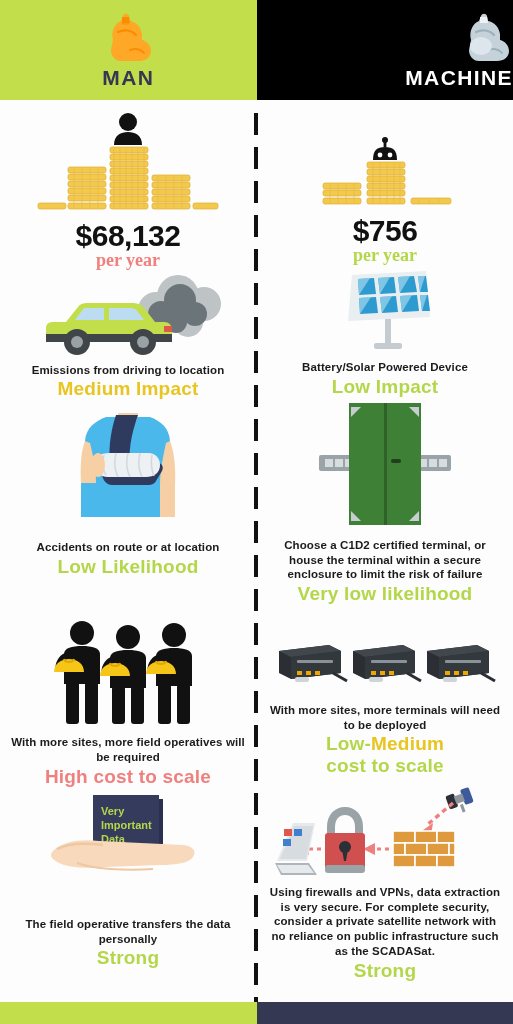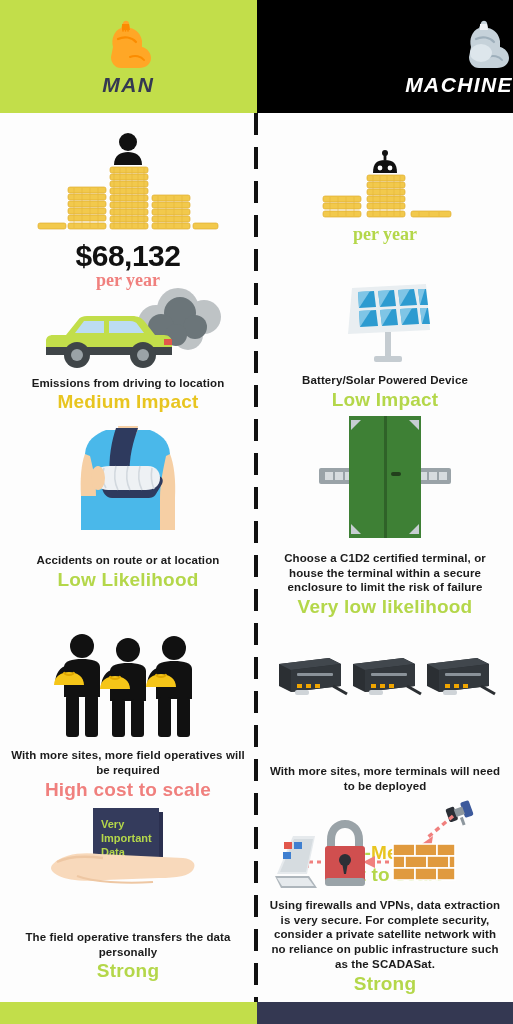--- a/index.html
+++ b/index.html
@@ -6,21 +6,21 @@
   html,body { width:513px; height:1024px; }
   body {
     font-family:"Liberation Sans", sans-serif;
     background:#fdfdfd;
     position:relative;
     overflow:hidden;
   }
   .page { position:relative; width:513px; height:1024px; background:#fdfdfd; }
 
   
-  .header { display:flex; width:513px; height:113px;font-style:italic; }
+  .header { display:flex; width:513px; height:100px; }
   .hdr-half { flex:1 1 50%; display:flex; flex-direction:column;
               align-items:center; justify-content:center; }
   .hdr-man { background:#c2de4a; }
   .hdr-machine { background:#000000;align-items:flex-end; }
   .hdr-icon { height:52px; display:flex; align-items:flex-end; justify-content:center; }
   .hdr-title { font-size:21px; font-weight:bold; letter-spacing:1.4px; margin-top:4px; }
   .t-dark { color:#343852; }
   .t-white { color:#ffffff; }
 
   
@@ -95,21 +95,21 @@
       </div>
       <div class="hdr-title t-white">MACHINE</div>
     </div>
   </div>
 
   <div class="divider"></div>
 
   <div class="body">
 
     <div class="row" style="height:172px;">
-      <div class="cell" style="padding-top:16px;">
+      <div class="cell" style="padding-top:9px;">
         <div class="art">
           <svg width="180" height="110" viewBox="0 0 180 110">
 
             <circle cx="90" cy="13" r="9" fill="#111"></circle>
             <path d="M76 36 C76 26 83 23 90 23 C97 23 104 26 104 36 Z" fill="#111"></path>
 
             <g fill="#f2c94c" stroke="#e0ae2f" stroke-width=".7">
               <g>
                 <rect x="72" y="38" width="38" height="6" rx="2"></rect>
                 <rect x="72" y="45" width="38" height="6" rx="2"></rect>
@@ -197,20 +197,21 @@
               <line x1="35" y1="80" x2="35" y2="99"></line>
                 <line x1="43" y1="80" x2="43" y2="99"></line>
               <line x1="51" y1="80" x2="51" y2="99"></line>
                 <line x1="59" y1="80" x2="59" y2="99"></line>
               <line x1="124" y1="95" x2="124" y2="99"></line>
                 <line x1="134" y1="95" x2="134" y2="99"></line>
               <line x1="144" y1="95" x2="144" y2="99"></line>
             </g>
           </svg>
         </div>
+        <div class="money">$756</div>
         <div class="peryear v-green">per year</div>
       </div>
     </div>
 
     <div class="row" style="height:125px;">
       <div class="cell" style="justify-content:center;">
         <div class="art" style="height:88px;">
           <svg width="200" height="88" viewBox="0 0 200 88">
             <g fill="#8c9499" opacity=".55">
               <circle cx="150" cy="26" r="21"></circle>
@@ -363,21 +364,21 @@
               <path d="M109 37 C102 40 98 48 100 56 L110 54 C109 48 110 42 113 40 Z"></path>
             </g>
             <path d="M98 56 C98 48 105 43 113 43 C121 43 128 48 128 56 Z" fill="#f5c518"></path>
             <path d="M108 43 C109 47 117 47 118 43" stroke="#e0a800" stroke-width="2" fill="none"></path>
           </svg>
         </div>
         <div class="caption" style="margin-top:9px;">With more sites, more field operatives will be required</div>
         <div class="verdict v-red">High cost to scale</div>
       </div>
 
-      <div class="cell right" style="padding-top:30px;gap:48px;">
+      <div class="cell right" style="padding-top:30px;">
         <div class="art" style="height:54px;">
           <svg width="220" height="54" viewBox="0 0 220 54">
             <g>
               <path d="M4 14 L54 8 L66 14 L66 36 L16 42 L4 36 Z" fill="#2b2f33"></path>
               <path d="M4 14 L54 8 L66 14 L16 20 Z" fill="#41474d"></path>
               <path d="M16 20 L66 14 L66 36 L16 42 Z" fill="#33383d"></path>
               <g fill="#8a9299">
                   <rect x="22" y="23" width="36" height="3" rx="1"></rect>
                 </g>
               <g fill="#f0a500">

